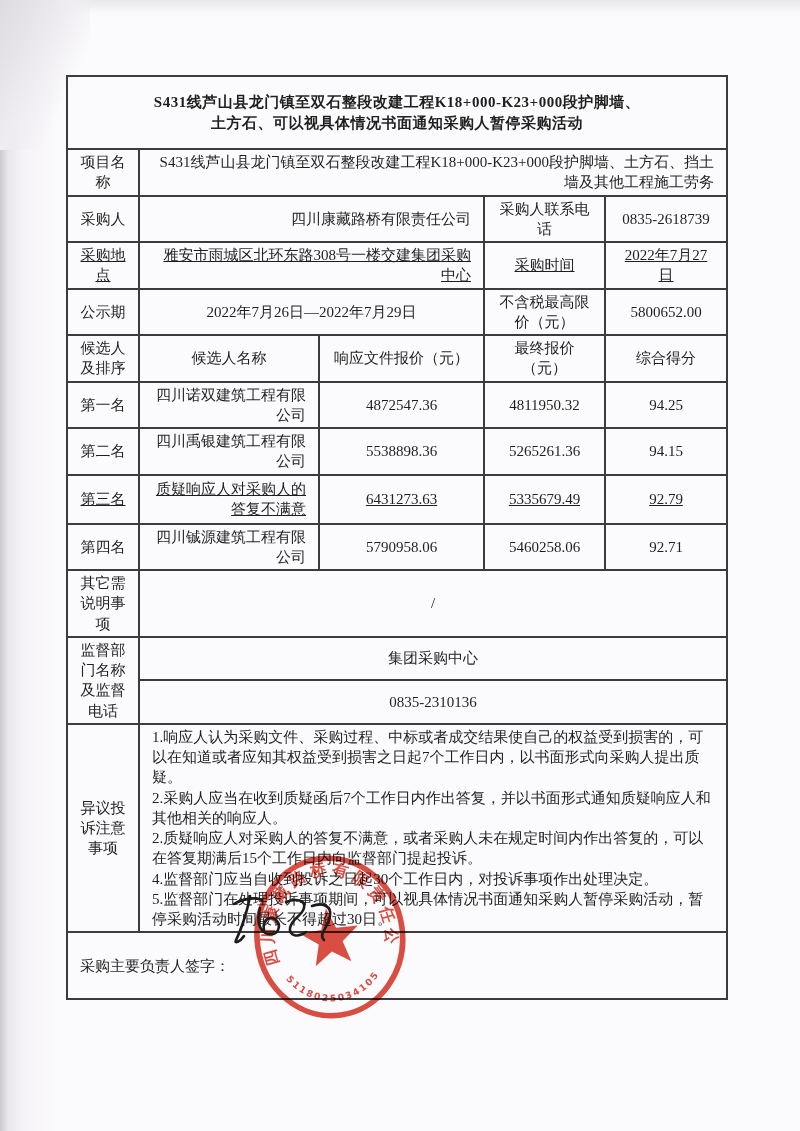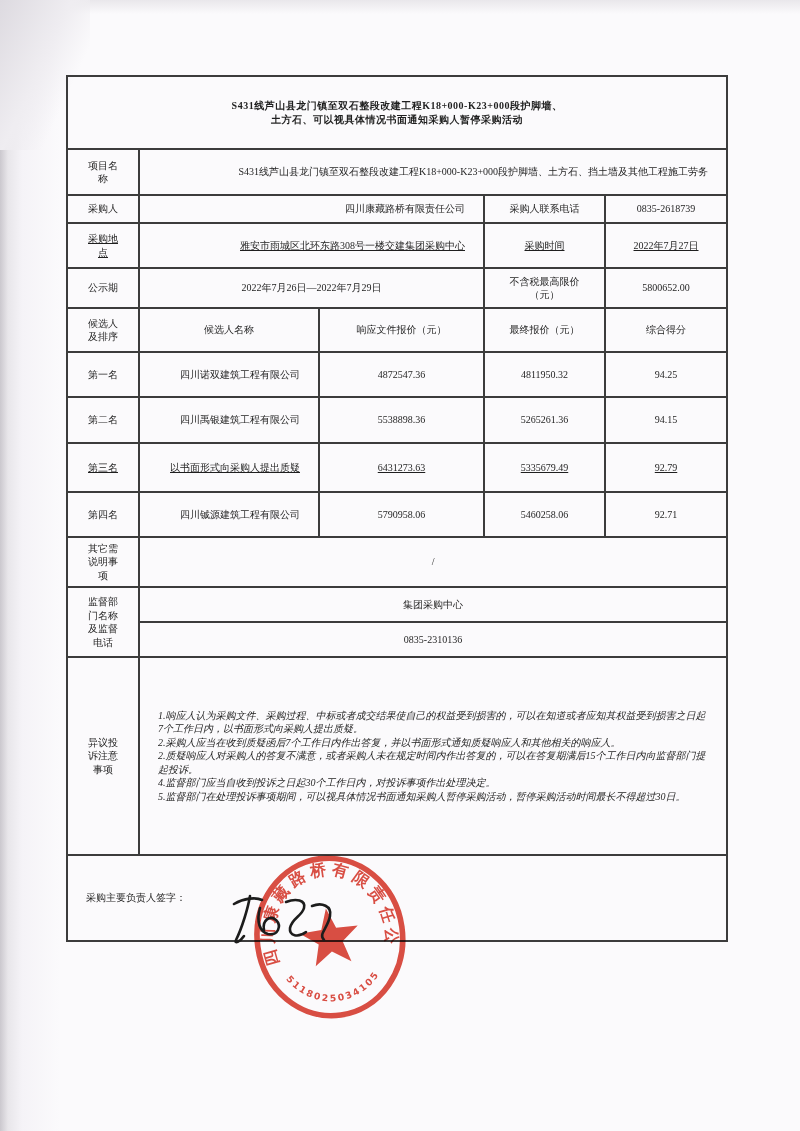--- a/index.html
+++ b/index.html
@@ -20,52 +20,52 @@
     position:absolute;left:0;top:0;width:90px;height:150px;
     background:linear-gradient(115deg,#dddae0 0%,#efedf1 45%,rgba(251,250,252,0) 70%);
     pointer-events:none;
   }
   table.doc{
     position:absolute;left:66px;top:75px;width:660px;
     border-collapse:collapse;table-layout:fixed;
   }
   table.doc td{
     border:2px solid #3c3c3c;
-    padding:2px 18px;
-    font-size:10px;
+    padding:2px 12px;
+    font-size:15px;
     vertical-align:middle;
     line-height:1.35;
     word-break:break-all;
   }
   .title-cell{
     text-align:center;font-weight:bold;font-size:21px;line-height:1.65;
     letter-spacing:0.5px;
   }
   .lbl{text-align:center;}
   .lbl-left{text-align:center;}
   .left{text-align:right;padding-left:9px;}
   .ctr{text-align:center;}
-  .notice-cell{padding:6px 10px;line-height:1.5;vertical-align:middle;font-style:italic;}
+  .notice-cell{padding:6px 10px;line-height:1.5;vertical-align:middle;}
   .notice-cell div{text-align:left;}
   .sign-cell{font-size:16px;padding-left:8px;}
   
   .r-title{height:73px;}
   .r-project{height:46px;}
   .r-purchaser{height:28px;}
   .r-location{height:45px;text-decoration:underline;}
   .r-publicity{height:40px;}
   .r-chead{height:44px;}
   .r-c1{height:45px;}
   .r-c2{height:46px;}
   .r-c3{height:49px;text-decoration:underline;}
   .r-c4{height:45px;}
   .r-other{height:50px;}
   .r-sup{height:35px;}
   .r-notice{height:198px;}
-  .r-sign{height:86px;}
+  .r-sign{height:67px;}
 
   .stamp{
     position:absolute;left:250px;top:853px;width:160px;height:170px;
     opacity:0.88;transform:rotate(-8deg);z-index:5;
     mix-blend-mode:multiply;
   }
   .seal-co{font-size:15.5px;letter-spacing:4.5px;fill:#d8362a;font-weight:bold;
     font-family:"Liberation Serif","DejaVu Serif",serif;}
   .seal-no{font-size:9px;letter-spacing:2px;fill:#d8362a;font-weight:bold;
     font-family:"DejaVu Sans","Liberation Sans",sans-serif;}
@@ -139,21 +139,21 @@
     </tr>
     <tr class="r-c2">
       <td class="lbl">第二名</td>
       <td class="left">四川禹银建筑工程有限公司</td>
       <td class="ctr">5538898.36</td>
       <td class="ctr">5265261.36</td>
       <td class="ctr">94.15</td>
     </tr>
     <tr class="r-c3">
       <td class="lbl">第三名</td>
-      <td class="left">以书面形式向采购人提出质疑</td>
+      <td class="left">质疑响应人对采购人的答复不满意</td>
       <td class="ctr">6431273.63</td>
       <td class="ctr">5335679.49</td>
       <td class="ctr">92.79</td>
     </tr>
     <tr class="r-c4">
       <td class="lbl">第四名</td>
       <td class="left">四川铖源建筑工程有限公司</td>
       <td class="ctr">5790958.06</td>
       <td class="ctr">5460258.06</td>
       <td class="ctr">92.71</td>

